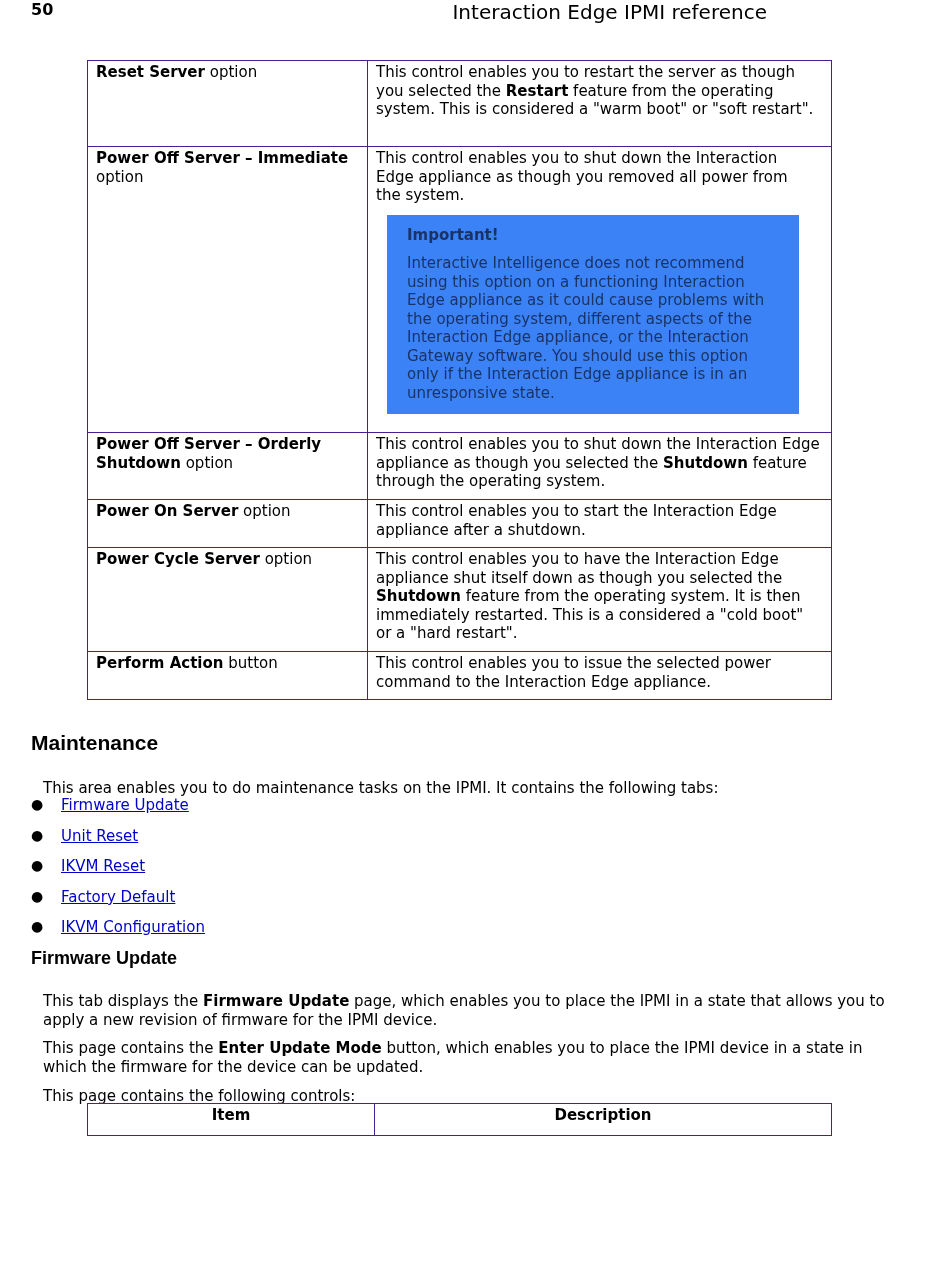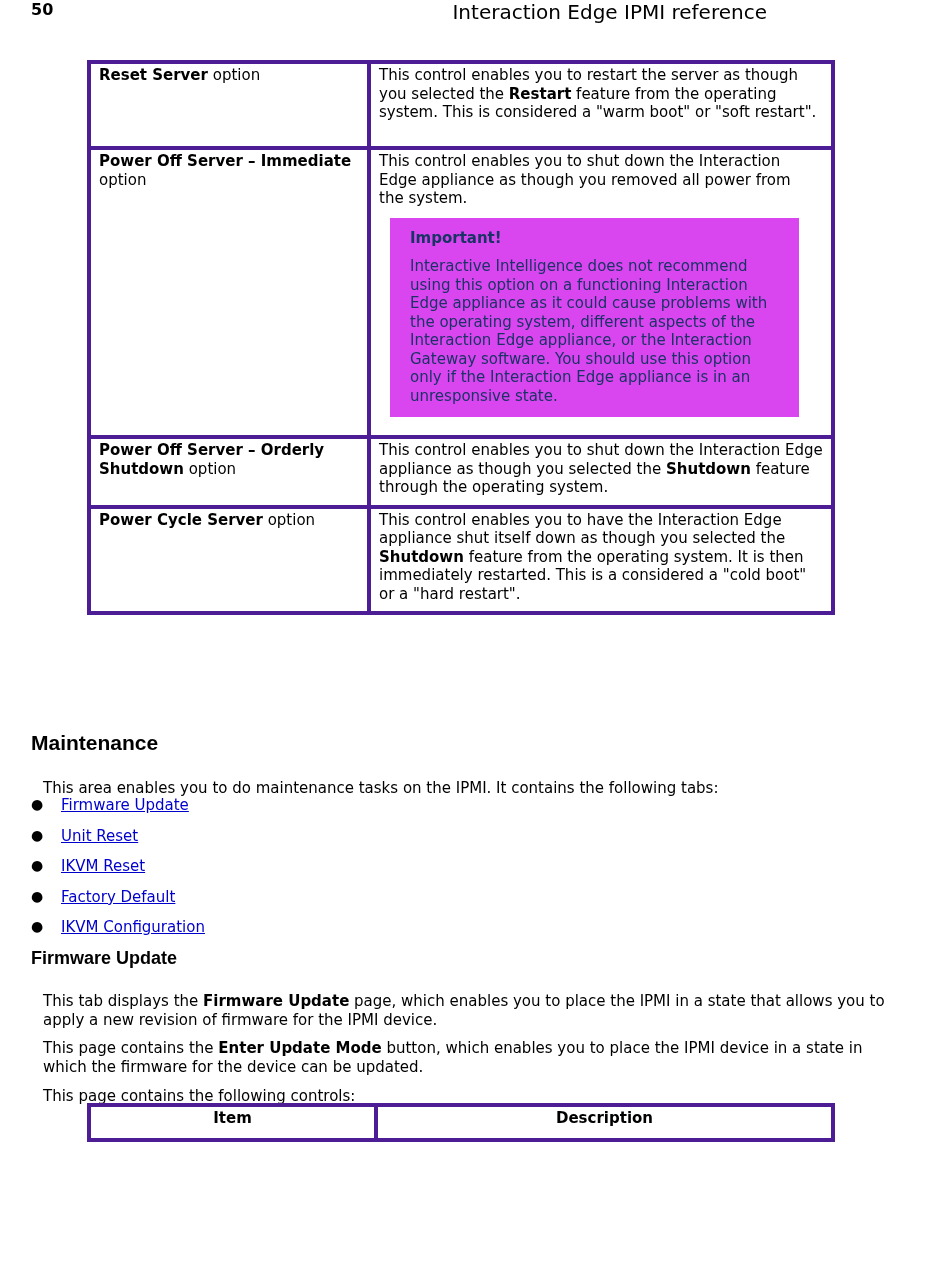--- a/index.html
+++ b/index.html
@@ -5,27 +5,27 @@
     html, body { margin: 0; padding: 0; background: #ffffff; }
     body {
       width: 950px; height: 1267px; position: relative; overflow: hidden;
       font-family: "DejaVu Sans", sans-serif; color: #000; font-size: 15px;
     }
     .header { position: absolute; top: 0; left: 0; width: 828px; height: 24px; }
     .page-num { position: absolute; left: 31px; top: 0px; font-weight: bold; font-size: 16px; }
     .running-title { position: absolute; right: 61px; top: 0px; font-size: 20px; text-align: right; }
 
     table.doc { border-collapse: collapse; position: absolute; left: 87px; width: 744px; table-layout: fixed; }
-    table.doc td, table.doc th { border: 4px solid #4c1d95; vertical-align: top; padding: 2px 8px 8px 8px; line-height: 18.5px; font-size: 15px; }
+    table.doc td, table.doc th { border: 1px solid #4c1d95; vertical-align: top; padding: 2px 8px 8px 8px; line-height: 18.5px; font-size: 15px; }
     table.doc col.c1 { width: 280px; }
     table.doc col.c2 { width: 464px; }
     .b { font-weight: bold; }
 
     .important {
-      background: #d946ef; color: #1a3366; margin: 10px 12px 10px 11px; padding: 11px 20px 12px 20px;
+      background: #3b82f6; color: #1a3366; margin: 10px 12px 10px 11px; padding: 11px 20px 12px 20px;
       line-height: 18.5px;
     }
     .important .title { font-weight: bold; margin-bottom: 10px; }
 
     h2.section { position: absolute; left: 31px; top: 731px; margin: 0; font-family: "Liberation Sans", sans-serif; font-size: 21px; font-weight: bold; }
     h3.sub { position: absolute; left: 31px; margin: 0; font-family: "Liberation Sans", sans-serif; font-size: 18px; font-weight: bold; }
     p.para { position: absolute; left: 31px; width: 860px; margin: 12px; line-height: 18.5px; }
 
     ul.links { position: absolute; left: 31px; top: 796px; margin: 0; padding: 0; list-style: none; }
     ul.links li { height: 30.5px; display: flex; align-items: flex-start; }
@@ -59,23 +59,31 @@
       <div class="important">
         <div class="title">Important!</div>
         <div>Interactive Intelligence does not recommend using this option on a functioning Interaction Edge appliance as it could cause problems with the operating system, different aspects of the Interaction Edge appliance, or the Interaction Gateway software.  You should use this option only if the Interaction Edge appliance is in an unresponsive state.</div>
       </div>
     </td>
   </tr>
   <tr style="height:67px;">
     <td><span class="b">Power Off Server – Orderly Shutdown</span><span> option</span></td>
     <td><span>This control enables you to shut down the Interaction Edge appliance as though you selected the </span><span class="b">Shutdown</span><span> feature through the operating system.</span></td>
   </tr>
+  <tr style="height:48px;">
+    <td><span class="b">Power On Server</span><span> option</span></td>
+    <td><span>This control enables you to start the Interaction Edge appliance after a shutdown.</span></td>
+  </tr>
   <tr style="height:104px;">
     <td><span class="b">Power Cycle Server</span><span> option</span></td>
     <td><span>This control enables you to have the Interaction Edge appliance shut itself down as though you selected the </span><span class="b">Shutdown</span><span> feature from the operating system.  It is then immediately restarted.  This is a considered a "cold boot" or a "hard restart".</span></td>
+  </tr>
+  <tr style="height:48px;">
+    <td><span class="b">Perform Action</span><span> button</span></td>
+    <td><span>This control enables you to issue the selected power command to the Interaction Edge appliance.</span></td>
   </tr>
 </tbody>
   </table>
 
 <h2 class="section">Maintenance</h2>
 <p class="para" style="top:767px;">This area enables you to do maintenance tasks on the IPMI.  It contains the following tabs:</p>
 
 <ul class="links">
   <li>
       <span class="bullet">●</span>

